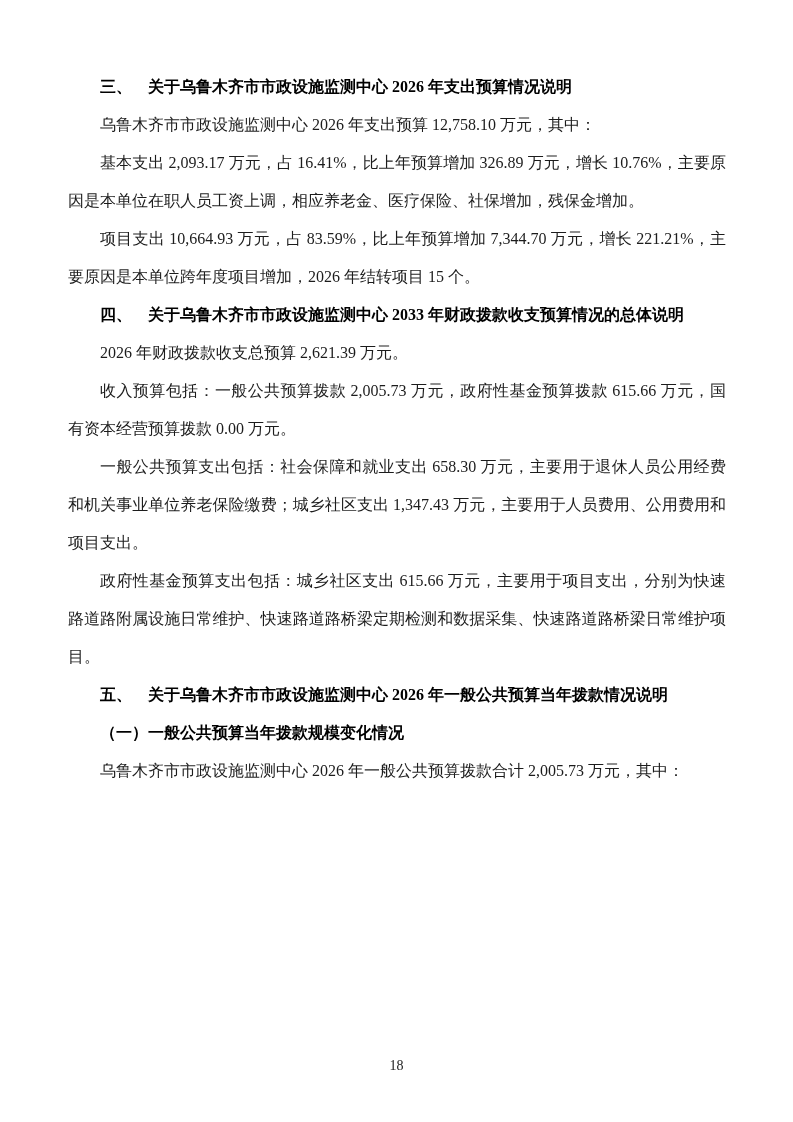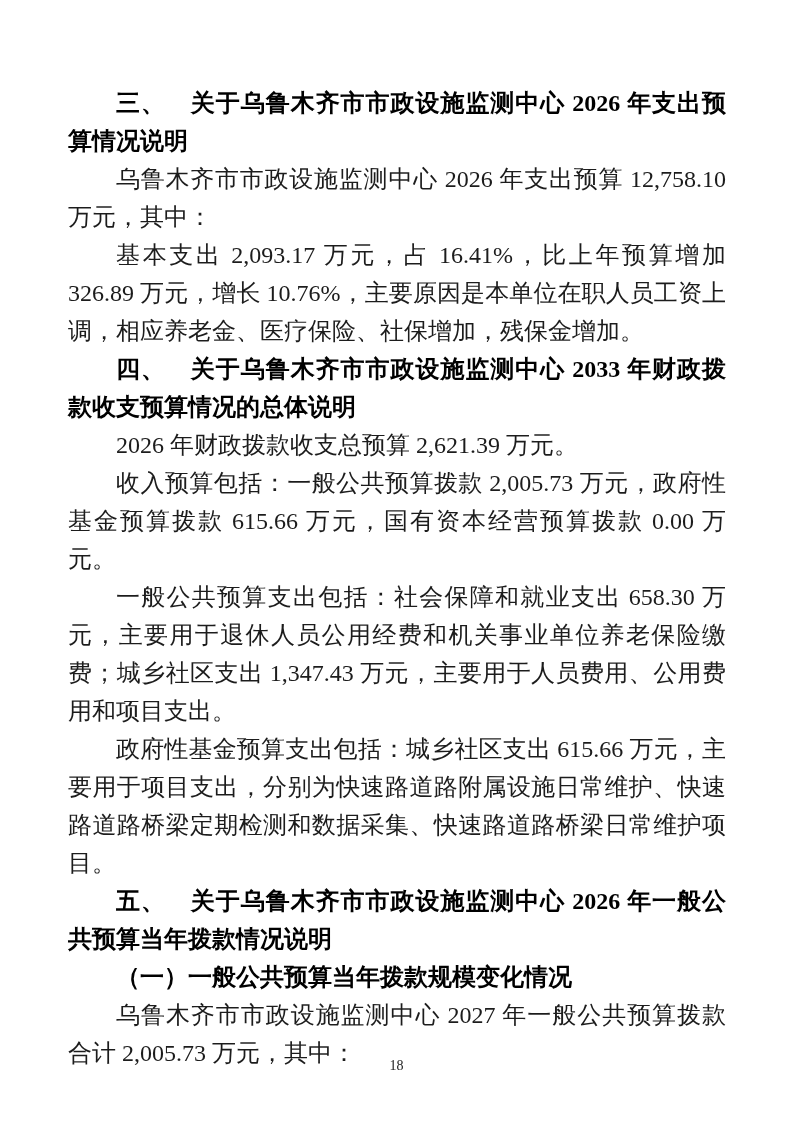--- a/index.html
+++ b/index.html
@@ -12,23 +12,23 @@
     width: 793px;
     height: 1122px;
     background: #ffffff;
     overflow: hidden;
     font-family: "Liberation Serif", "DejaVu Serif", serif;
     color: #1c1c1c;
   }
   .content {
     position: absolute;
     left: 68px;
-    top: 84px;
+    top: 68px;
     width: 658px;
-    font-size: 24px;
+    font-size: 16px;
     line-height: 38px;
     text-align: justify;
   }
   .content p {
     margin: 0;
     padding: 0;
     text-indent: 2em;
   }
   .content p.heading {
     font-weight: bold;
@@ -47,23 +47,24 @@
   }
 </style>
 </head>
 <body>
 
 <div class="page">
   <div class="content">
     <p class="heading">三、　关于乌鲁木齐市市政设施监测中心 2026 年支出预算情况说明</p>
     <p class="body">乌鲁木齐市市政设施监测中心 2026 年支出预算 12,758.10 万元，其中：</p>
     <p class="body">基本支出 2,093.17 万元，占 16.41%，比上年预算增加 326.89 万元，增长 10.76%，主要原因是本单位在职人员工资上调，相应养老金、医疗保险、社保增加，残保金增加。</p>
+    <p class="body">项目支出 10,664.93 万元，占 83.59%，比上年预算增加 7,344.70 万元，增长 221.21%，主要原因是本单位跨年度项目增加，2026 年结转项目 15 个。</p>
     <p class="heading">四、　关于乌鲁木齐市市政设施监测中心 2033 年财政拨款收支预算情况的总体说明</p>
     <p class="body">2026 年财政拨款收支总预算 2,621.39 万元。</p>
     <p class="body">收入预算包括：一般公共预算拨款 2,005.73 万元，政府性基金预算拨款 615.66 万元，国有资本经营预算拨款 0.00 万元。</p>
     <p class="body">一般公共预算支出包括：社会保障和就业支出 658.30 万元，主要用于退休人员公用经费和机关事业单位养老保险缴费；城乡社区支出 1,347.43 万元，主要用于人员费用、公用费用和项目支出。</p>
     <p class="body">政府性基金预算支出包括：城乡社区支出 615.66 万元，主要用于项目支出，分别为快速路道路附属设施日常维护、快速路道路桥梁定期检测和数据采集、快速路道路桥梁日常维护项目。</p>
     <p class="heading">五、　关于乌鲁木齐市市政设施监测中心 2026 年一般公共预算当年拨款情况说明</p>
     <p class="heading">（一）一般公共预算当年拨款规模变化情况</p>
-    <p class="body">乌鲁木齐市市政设施监测中心 2027 年一般公共预算拨款合计 2,005.73 万元，其中：</p>
+    <p class="body">乌鲁木齐市市政设施监测中心 2026 年一般公共预算拨款合计 2,005.73 万元，其中：</p>
   </div>
   <div class="footer">18</div>
 </div>
 
 </body></html>

